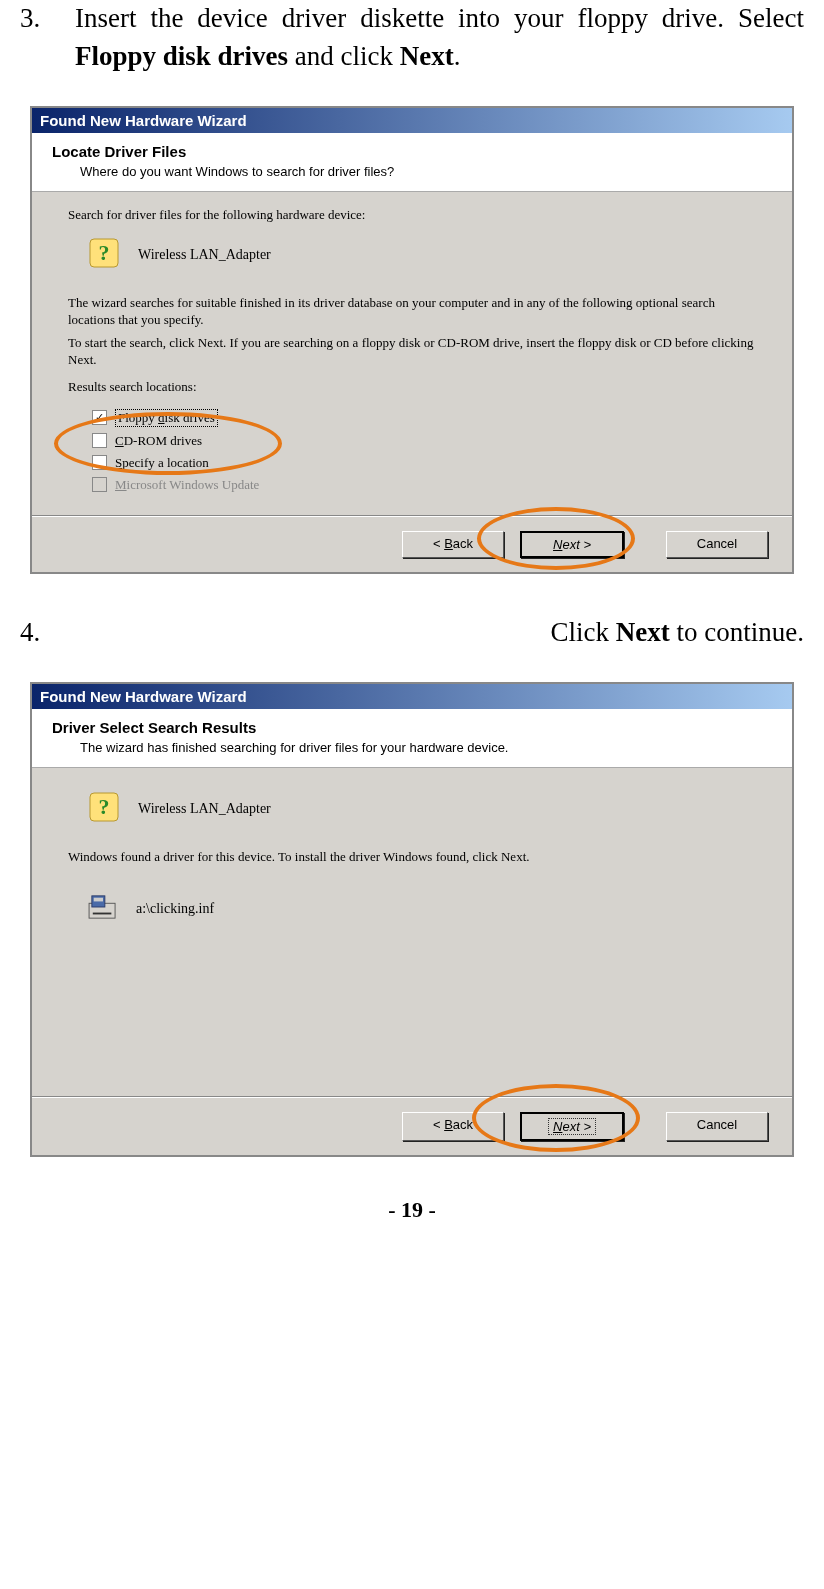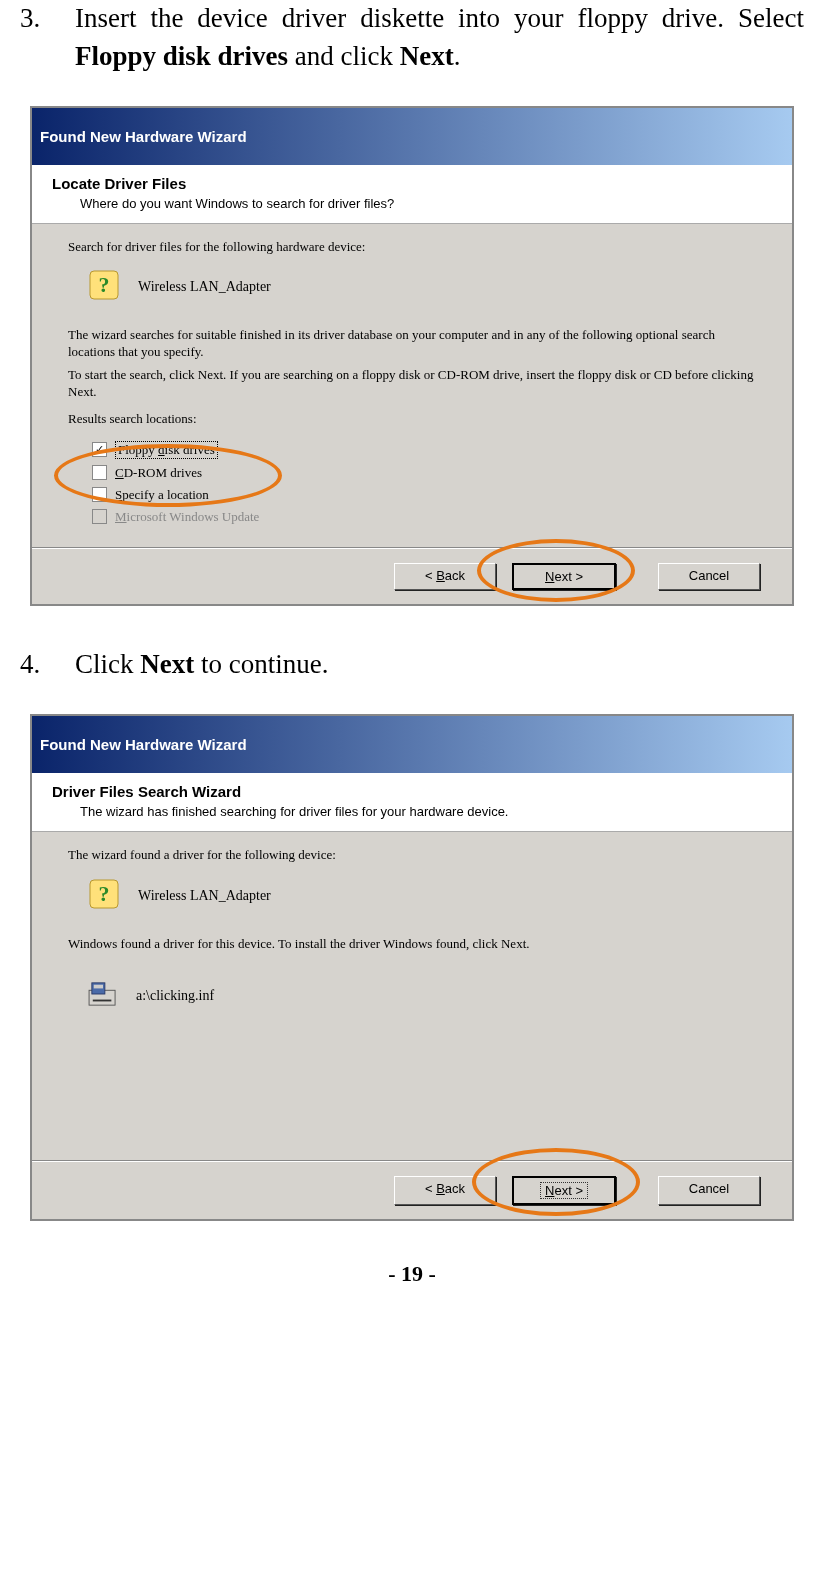--- a/index.html
+++ b/index.html
@@ -35,21 +35,21 @@
     background: #d6d3ce;
     border: 2px solid #888;
     position: relative;
     font-family: Tahoma, Arial, sans-serif;
     font-size: 14px;
     color: #000;
   }
   .titlebar {
     background: linear-gradient(to right, #0a246a, #a6caf0);
     color: #fff;
-    padding: 20px 8px;
+    padding: 4px 8px;
     font-weight: bold;
     font-size: 15px;
   }
   .header {
     background: #fff;
     border-bottom: 1px solid #aaa;
     padding: 10px 20px 12px 20px;
   }
   .header-title {
     font-weight: bold;
@@ -84,38 +84,38 @@
   }
   .focus-rect {
     border: 1px dotted #000;
     padding: 0 2px;
   }
   .ul-letter { text-decoration: underline; }
   .btnbar {
     background: #d6d3ce;
     border-top: 1px solid #fff;
     box-shadow: 0 -1px 0 #888;
-    padding: 14px 32px;
+    padding: 14px 24px;
     display: flex;
     justify-content: flex-end;
     gap: 16px;
   }
   .btn {
     width: 100px;
     padding: 4px 0;
     text-align: center;
     font-size: 13px;
     background: #d6d3ce;
     border-top: 1px solid #fff;
     border-left: 1px solid #fff;
     border-right: 1px solid #555;
     border-bottom: 1px solid #555;
     box-shadow: 1px 1px 0 #222;
   }
-  .btn.default { border: 2px solid #000; }
+  .btn.default { border: 2px solid #000; font-style: italic; }
   .btn.default .innerfocus { border: 1px dotted #333; display: inline-block; padding: 0 4px; }
   .circle {
     position: absolute;
     border: 4px solid #e67817;
     border-radius: 50%;
     pointer-events: none;
     z-index: 5;
   }
   .driveicon svg { width: 30px; height: 26px; }
   .page-num {
@@ -182,33 +182,32 @@
       <div class="btn">&lt; <span class="ul-letter">B</span>ack</div>
       <div class="btn default"><span class="ul-letter">N</span>ext &gt;</div>
       <div style="width:10px"></div>
       <div class="btn">Cancel</div>
       <div class="circle" style="top:-10px; left:445px; width:150px; height:55px;"></div>
     </div>
   </div>
 
   <div class="step">
     <div class="step-num">4.</div>
-    <div class="step-body" style="text-align:left">
+    <div class="step-body" style="text-align:right">
       <span>Click </span><span class="bold">Next</span><span> to continue.</span>
     </div>
   </div>
 
   <div class="dialog">
     <div class="titlebar">Found New Hardware Wizard</div>
     <div class="header">
-      <div class="header-title">Driver Files Search Wizard</div>
+      <div class="header-title">Driver Select Search Results</div>
       <div class="header-sub">The wizard has finished searching for driver files for your hardware device.</div>
     </div>
     <div class="body" style="min-height:300px">
-      <p>The wizard found a driver for the following device:</p>
       <div class="device-row">
         <span class="qicon">
           <svg viewBox="0 0 32 32">
               <rect x="2" y="2" width="28" height="28" rx="4" fill="#ffe17a" stroke="#b89830"></rect>
               <text x="16" y="23" text-anchor="middle" font-size="22" font-weight="bold" fill="#2a8a2a">?</text>
             </svg>
         </span>
         <span>Wireless LAN_Adapter</span>
       </div>
       <p>Windows found a driver for this device. To install the driver Windows found, click Next.</p>

